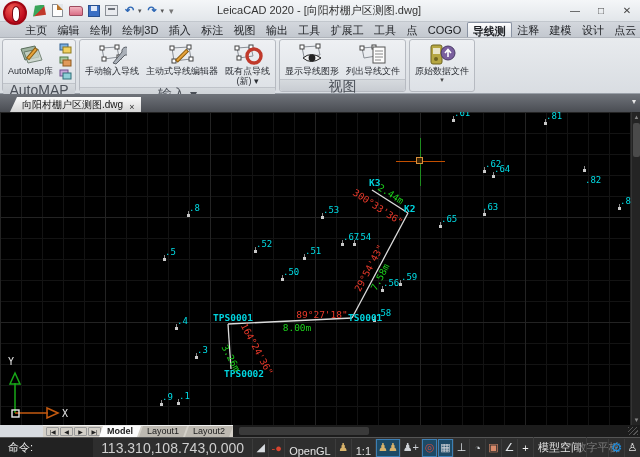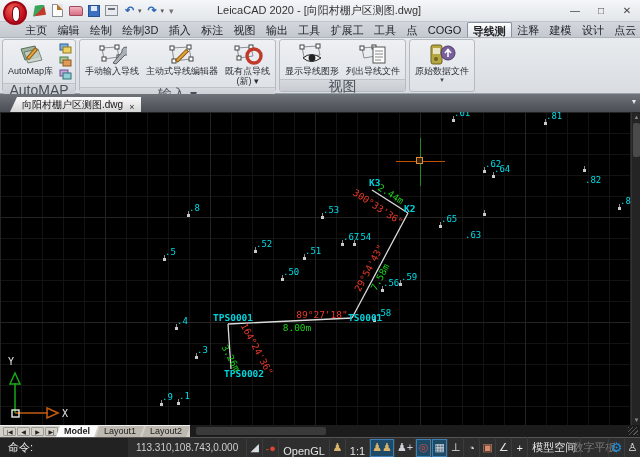--- a/index.html
+++ b/index.html
@@ -68,33 +68,33 @@
   .ann.green { color:#1ccf1c; }
   svg.tsvg { position:absolute; left:0; top:0; }
   .ch-h { position:absolute; height:1px; background:#c24f00; }
   .ch-v { position:absolute; width:1px; background:#1e8c1e; }
   .ch-box { position:absolute; width:7px; height:7px; border:1px solid #d98f3a; background:#3a2405; }
   .vscroll { position:absolute; right:0; top:0; width:9px; height:313px; background:#242424; border-left:1px solid #333; }
   .vscroll .arr { position:absolute; left:0; width:9px; height:10px; color:#888; font-size:6px; text-align:center; line-height:10px; }
   .vscroll .thumb { position:absolute; left:1px; top:11px; width:7px; height:34px; background:#4a4a4a; border-radius:2px; }
 
   
-  .layoutbar { height:12px; display:flex; align-items:stretch; background:#0ea5e9; }
+  .layoutbar { height:12px; display:flex; align-items:stretch; background:#0ea5e9;margin-left:43px; }
   .ltabs-left { display:flex; align-items:stretch; background:#d4d0c8; padding-left:2px; border-top:1px solid #eee; }
   .lnav { width:13px; display:flex; align-items:center; justify-content:center; font-size:6px; color:#222; background:#d4d0c8; border:1px solid #999; border-radius:1px; margin:1px 0 1px 1px; }
   .ltab { font-size:9px; line-height:11px; padding:0 8px; color:#222; background:#bdb9b1; clip-path:polygon(4px 0,calc(100% - 0px) 0,calc(100% - 4px) 100%,0 100%); margin-left:-2px; }
   .ltab.active { background:#fcfcfc; font-weight:bold; z-index:2; }
   .hscroll { flex:1; position:relative; background:#1c1c1c; }
   .hscroll .thumb { position:absolute; left:6px; top:2px; height:8px; width:130px; background:#3a3a3a; border-radius:2px; }
   .hscroll .grip { position:absolute; right:2px; top:2px; width:10px; height:8px; background:repeating-linear-gradient(135deg,#555 0 1px,transparent 1px 3px); }
 
   
   .statusbar { height:20px; background:#2e2e2e; border-top:1px solid #555; display:flex; align-items:center; color:#e4e4e4; font-size:11px; }
   .cmd { background:#222; align-self:stretch; display:flex; align-items:center; padding:0 8px; width:278px; font-size:11px; color:#f0f0f0; }
-  .coords { color:#cfcfcf; font-size:10px; padding:0 8px; white-space:nowrap; }
+  .coords { color:#cfcfcf; font-size:14px; padding:0 8px; white-space:nowrap; }
   .sticon { height:18px; min-width:16px; display:flex; align-items:center; justify-content:center; padding:0 2px; font-size:11px; border-left:1px solid #3c3c3c; white-space:nowrap; }
   .sticon.on { background:#1d4a66; box-shadow:inset 0 0 0 1px #3d7fb4; }
   .sticon.dim { color:#7e7e7e; }
   .sttext { padding:12px 4px; border-left:1px solid #3c3c3c; height:18px; display:flex; align-items:center; white-space:nowrap; }
   .gear { color:#1f8fe0; font-size:13px; }
 
   
   .ucslab { position:absolute; color:#e6e6e6; font-size:10px; font-family:"DejaVu Sans Mono",monospace; }
 </style>
 </head>
@@ -329,21 +329,21 @@
         <b class="ptl" style="left: 179px; top: 280px; position: absolute;">.1</b>
         <i class="ptm" style="left: 321px; top: 104px; position: absolute;"></i>
         <b class="ptl" style="left: 323px; top: 94px; position: absolute;">.53</b>
         <i class="ptm" style="left: 452px; top: 7px; position: absolute;"></i>
         <b class="ptl" style="left: 454px; top: -3px; position: absolute;">.61</b>
         <i class="ptm" style="left: 483px; top: 58px; position: absolute;"></i>
         <b class="ptl" style="left: 485px; top: 48px; position: absolute;">.62</b>
         <i class="ptm" style="left: 492px; top: 63px; position: absolute;"></i>
         <b class="ptl" style="left: 494px; top: 53px; position: absolute;">.64</b>
         <i class="ptm" style="left: 483px; top: 101px; position: absolute;"></i>
-        <b class="ptl" style="left: 465px; top: 91px; position: absolute; margin-top: 28px;">.63</b>
+        <b class="ptl" style="left: 482px; top: 91px; position: absolute;">.63</b>
         <i class="ptm" style="left: 439px; top: 113px; position: absolute;"></i>
         <b class="ptl" style="left: 441px; top: 103px; position: absolute;">.65</b>
         <i class="ptm" style="left: 341px; top: 131px; position: absolute;"></i>
         <b class="ptl" style="left: 343px; top: 121px; position: absolute;">.67</b>
         <i class="ptm" style="left: 353px; top: 131px; position: absolute;"></i>
         <b class="ptl" style="left: 355px; top: 121px; position: absolute;">.54</b>
         <i class="ptm" style="left: 381px; top: 177px; position: absolute;"></i>
         <b class="ptl" style="left: 383px; top: 167px; position: absolute;">.56</b>
         <i class="ptm" style="left: 399px; top: 171px; position: absolute;"></i>
         <b class="ptl" style="left: 401px; top: 161px; position: absolute;">.59</b>

